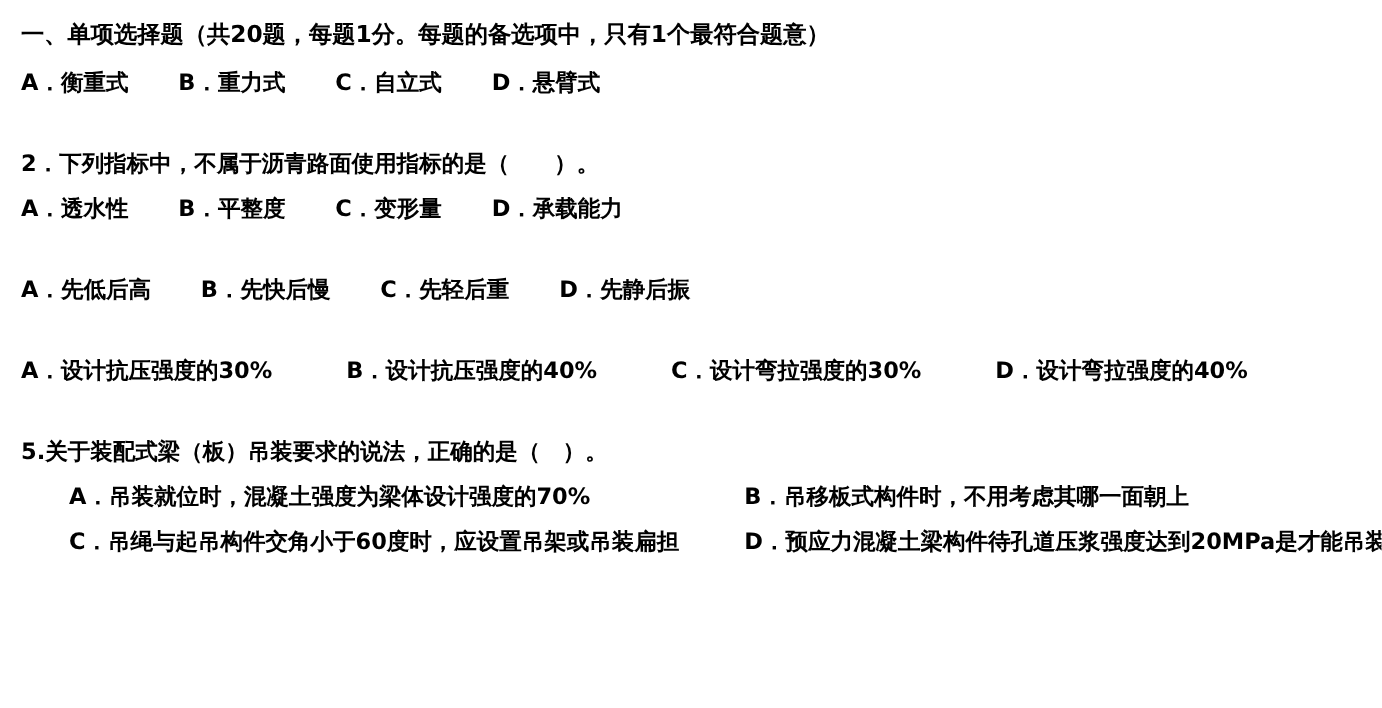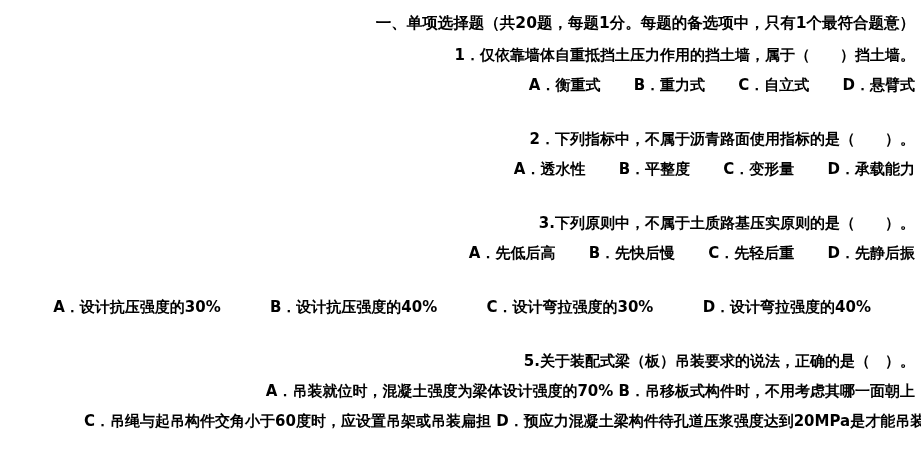--- a/index.html
+++ b/index.html
@@ -16,21 +16,20 @@
     font-weight: bold;
   }
   .doc {
     padding: 8px 6px 0 14px;
     font-size: 15px;
   }
   .line {
     height: 30px;
     line-height: 30px;
     white-space: nowrap;
-    text-align: right;
   }
   .header-line {
     font-size: 15.5px;
   }
   .qblock {
     margin-top: 24px;
   }
   .qblock.first {
     margin-top: 2px;
   }
@@ -51,41 +50,39 @@
   }
 </style>
 </head>
 <body>
 
 <div class="doc">
 
   <div class="line header-line">一、单项选择题（共20题，每题1分。每题的备选项中，只有1个最符合题意）</div>
 
   <div class="qblock first">
-    <div class="line">1．仅依靠墙体自重抵挡土压力作用的挡土墙，属于（　　）挡土墙。</div>
     <div class="line opts">
       <span class="opt">A．衡重式</span>
       <span class="opt">B．重力式</span>
       <span class="opt">C．自立式</span>
       <span class="opt">D．悬臂式</span>
     </div>
   </div>
 
   <div class="qblock">
     <div class="line">2．下列指标中，不属于沥青路面使用指标的是（　　）。</div>
     <div class="line opts">
       <span class="opt">A．透水性</span>
       <span class="opt">B．平整度</span>
       <span class="opt">C．变形量</span>
       <span class="opt">D．承载能力</span>
     </div>
   </div>
 
   <div class="qblock">
-    <div class="line">3.下列原则中，不属于土质路基压实原则的是（　　）。</div>
     <div class="line opts">
       <span class="opt">A．先低后高</span>
       <span class="opt">B．先快后慢</span>
       <span class="opt">C．先轻后重</span>
       <span class="opt">D．先静后振</span>
     </div>
   </div>
 
   <div class="qblock">
     <div class="line opts wide">

